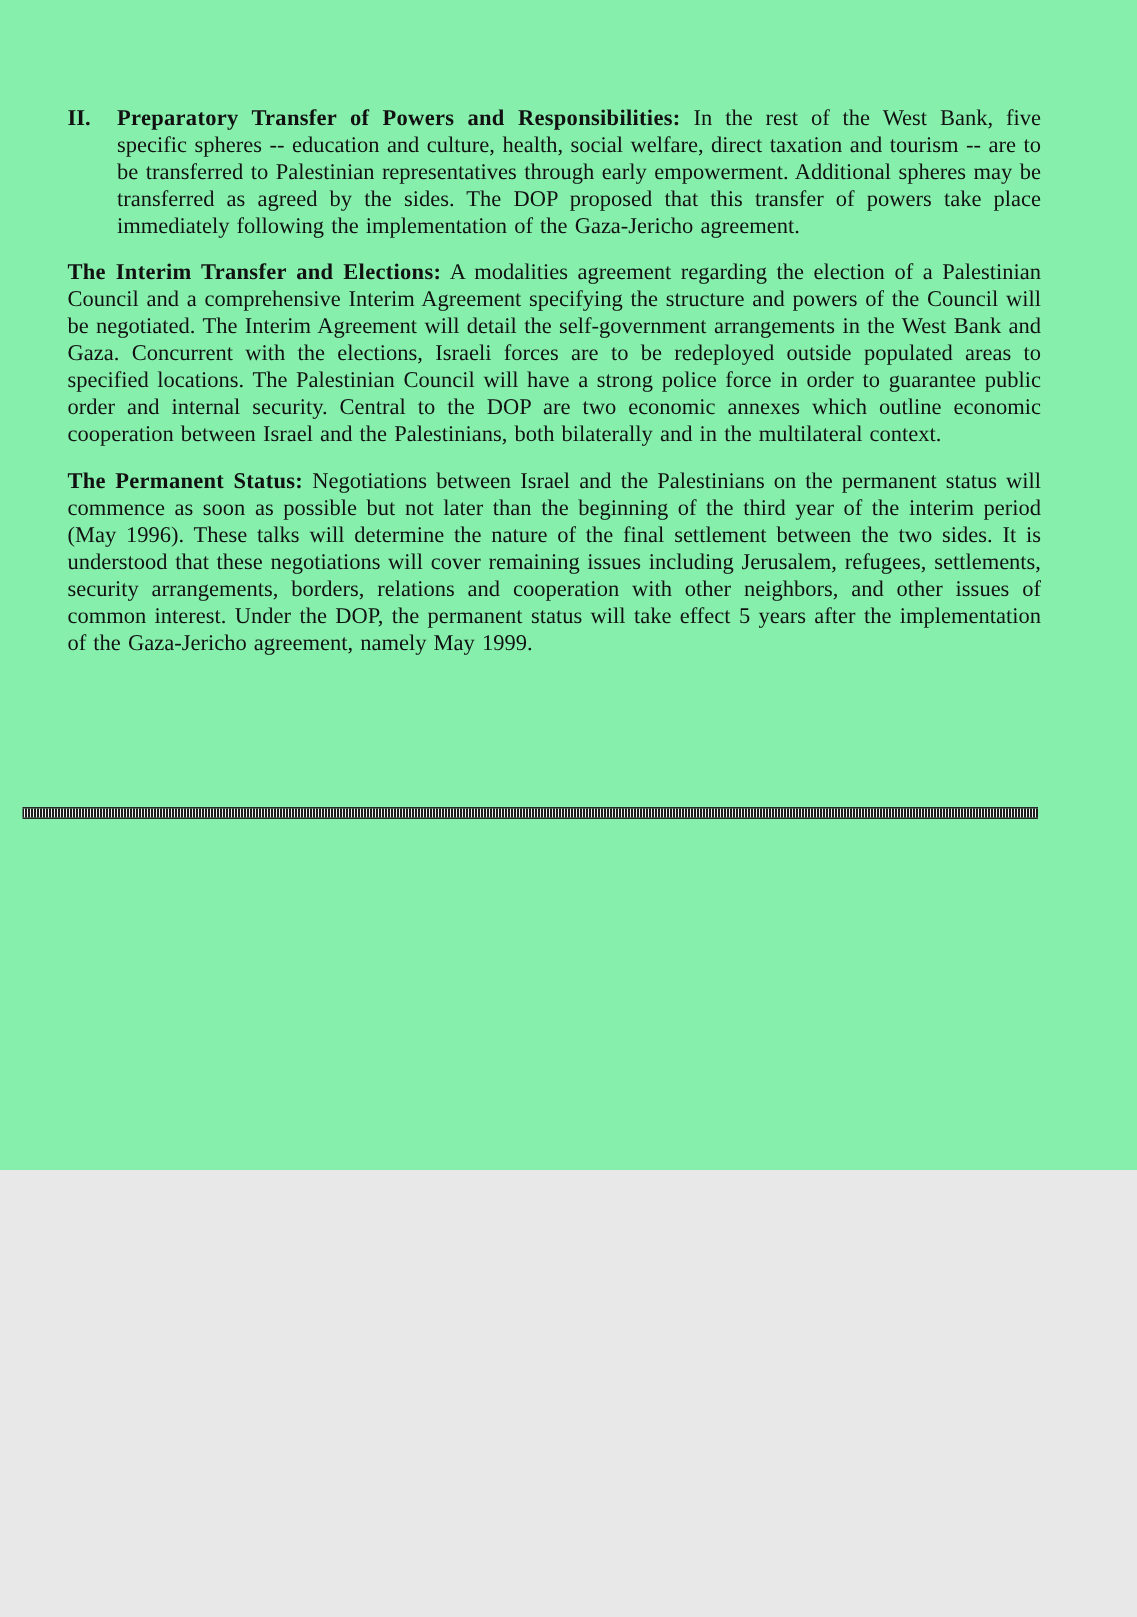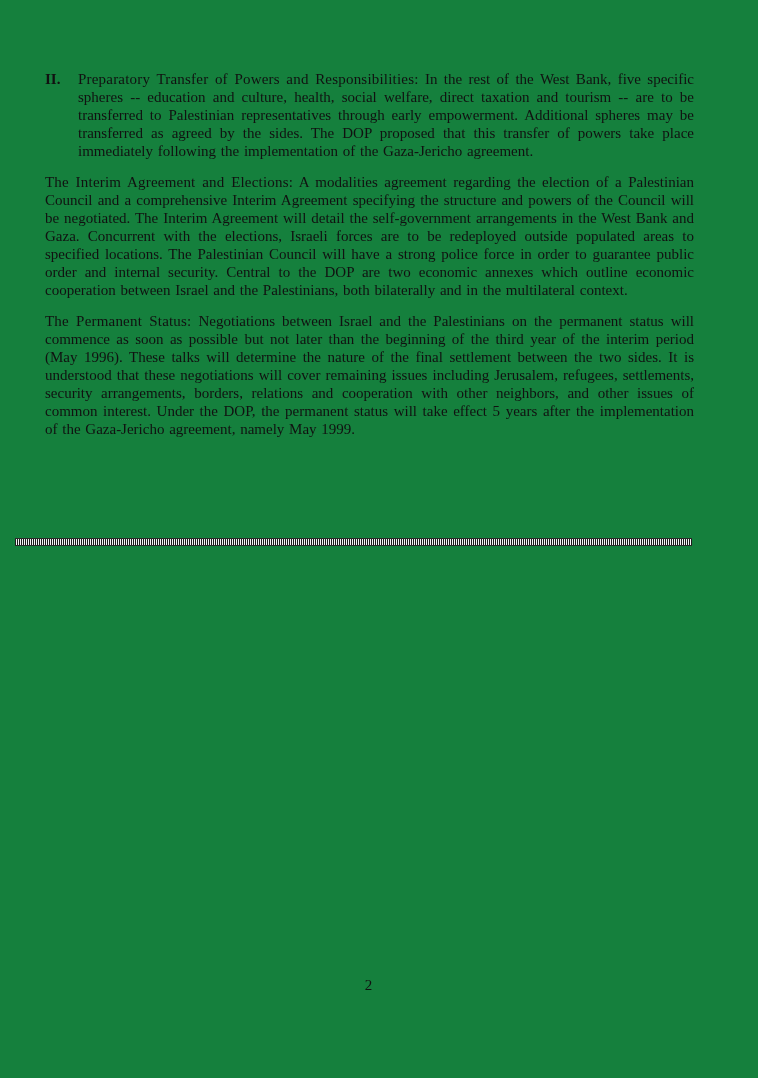--- a/index.html
+++ b/index.html
@@ -3,22 +3,22 @@
   <meta charset="utf-8">
   <style>
     html, body {
       margin: 0;
       padding: 0;
       background: #e8e8e8;
     }
     .page {
       position: relative;
       width: 758px;
-      height: 1078px;
-      background: #15803d;
+      height: 780px;
+      background: #86efac;
       font-family: "Liberation Serif", serif;
       color: #111111;
       overflow: hidden;
       margin: 0 auto;
     }
     .doc-body {
       position: absolute;
       top: 70px;
       left: 45px;
       right: 64px;
@@ -35,21 +35,21 @@
       white-space: nowrap;
     }
     .content {
       flex: 1;
       font-size: 15px;
       line-height: 18px;
       text-align: justify;
       word-spacing: 1px;
     }
     .heading {
-      font-weight: normal;
+      font-weight: bold;
       letter-spacing: 0.2px;
     }
     .divider {
       position: absolute;
       top: 538px;
       left: 15px;
       right: 66px;
       height: 6px;
       border-top: 1px solid #2a2a2a;
       border-bottom: 1px solid #2a2a2a;
@@ -79,21 +79,21 @@
     <div class="section">
       <div class="numeral">II.</div>
       <div class="content">
         <span class="heading">Preparatory Transfer of Powers and Responsibilities:</span>
         <span>In the rest of the West Bank, five specific spheres -- education and culture, health, social welfare, direct taxation and tourism -- are to be transferred to Palestinian representatives through early empowerment. Additional spheres may be transferred as agreed by the sides. The DOP proposed that this transfer of powers take place immediately following the implementation of the Gaza-Jericho agreement.</span>
       </div>
     </div>
 
     <div class="section">
       <div class="content">
-        <span class="heading">The Interim Agreement and Elections:</span>
+        <span class="heading">The Interim Transfer and Elections:</span>
         <span>A modalities agreement regarding the election of a Palestinian Council and a comprehensive Interim Agreement specifying the structure and powers of the Council will be negotiated. The Interim Agreement will detail the self-government arrangements in the West Bank and Gaza. Concurrent with the elections, Israeli forces are to be redeployed outside populated areas to specified locations. The Palestinian Council will have a strong police force in order to guarantee public order and internal security. Central to the DOP are two economic annexes which outline economic cooperation between Israel and the Palestinians, both bilaterally and in the multilateral context.</span>
       </div>
     </div>
 
     <div class="section">
       <div class="content">
         <span class="heading">The Permanent Status:</span>
         <span>Negotiations between Israel and the Palestinians on the permanent status will commence as soon as possible but not later than the beginning of the third year of the interim period (May 1996). These talks will determine the nature of the final settlement between the two sides. It is understood that these negotiations will cover remaining issues including Jerusalem, refugees, settlements, security arrangements, borders, relations and cooperation with other neighbors, and other issues of common interest. Under the DOP, the permanent status will take effect 5 years after the implementation of the Gaza-Jericho agreement, namely May 1999.</span>
       </div>
     </div>

